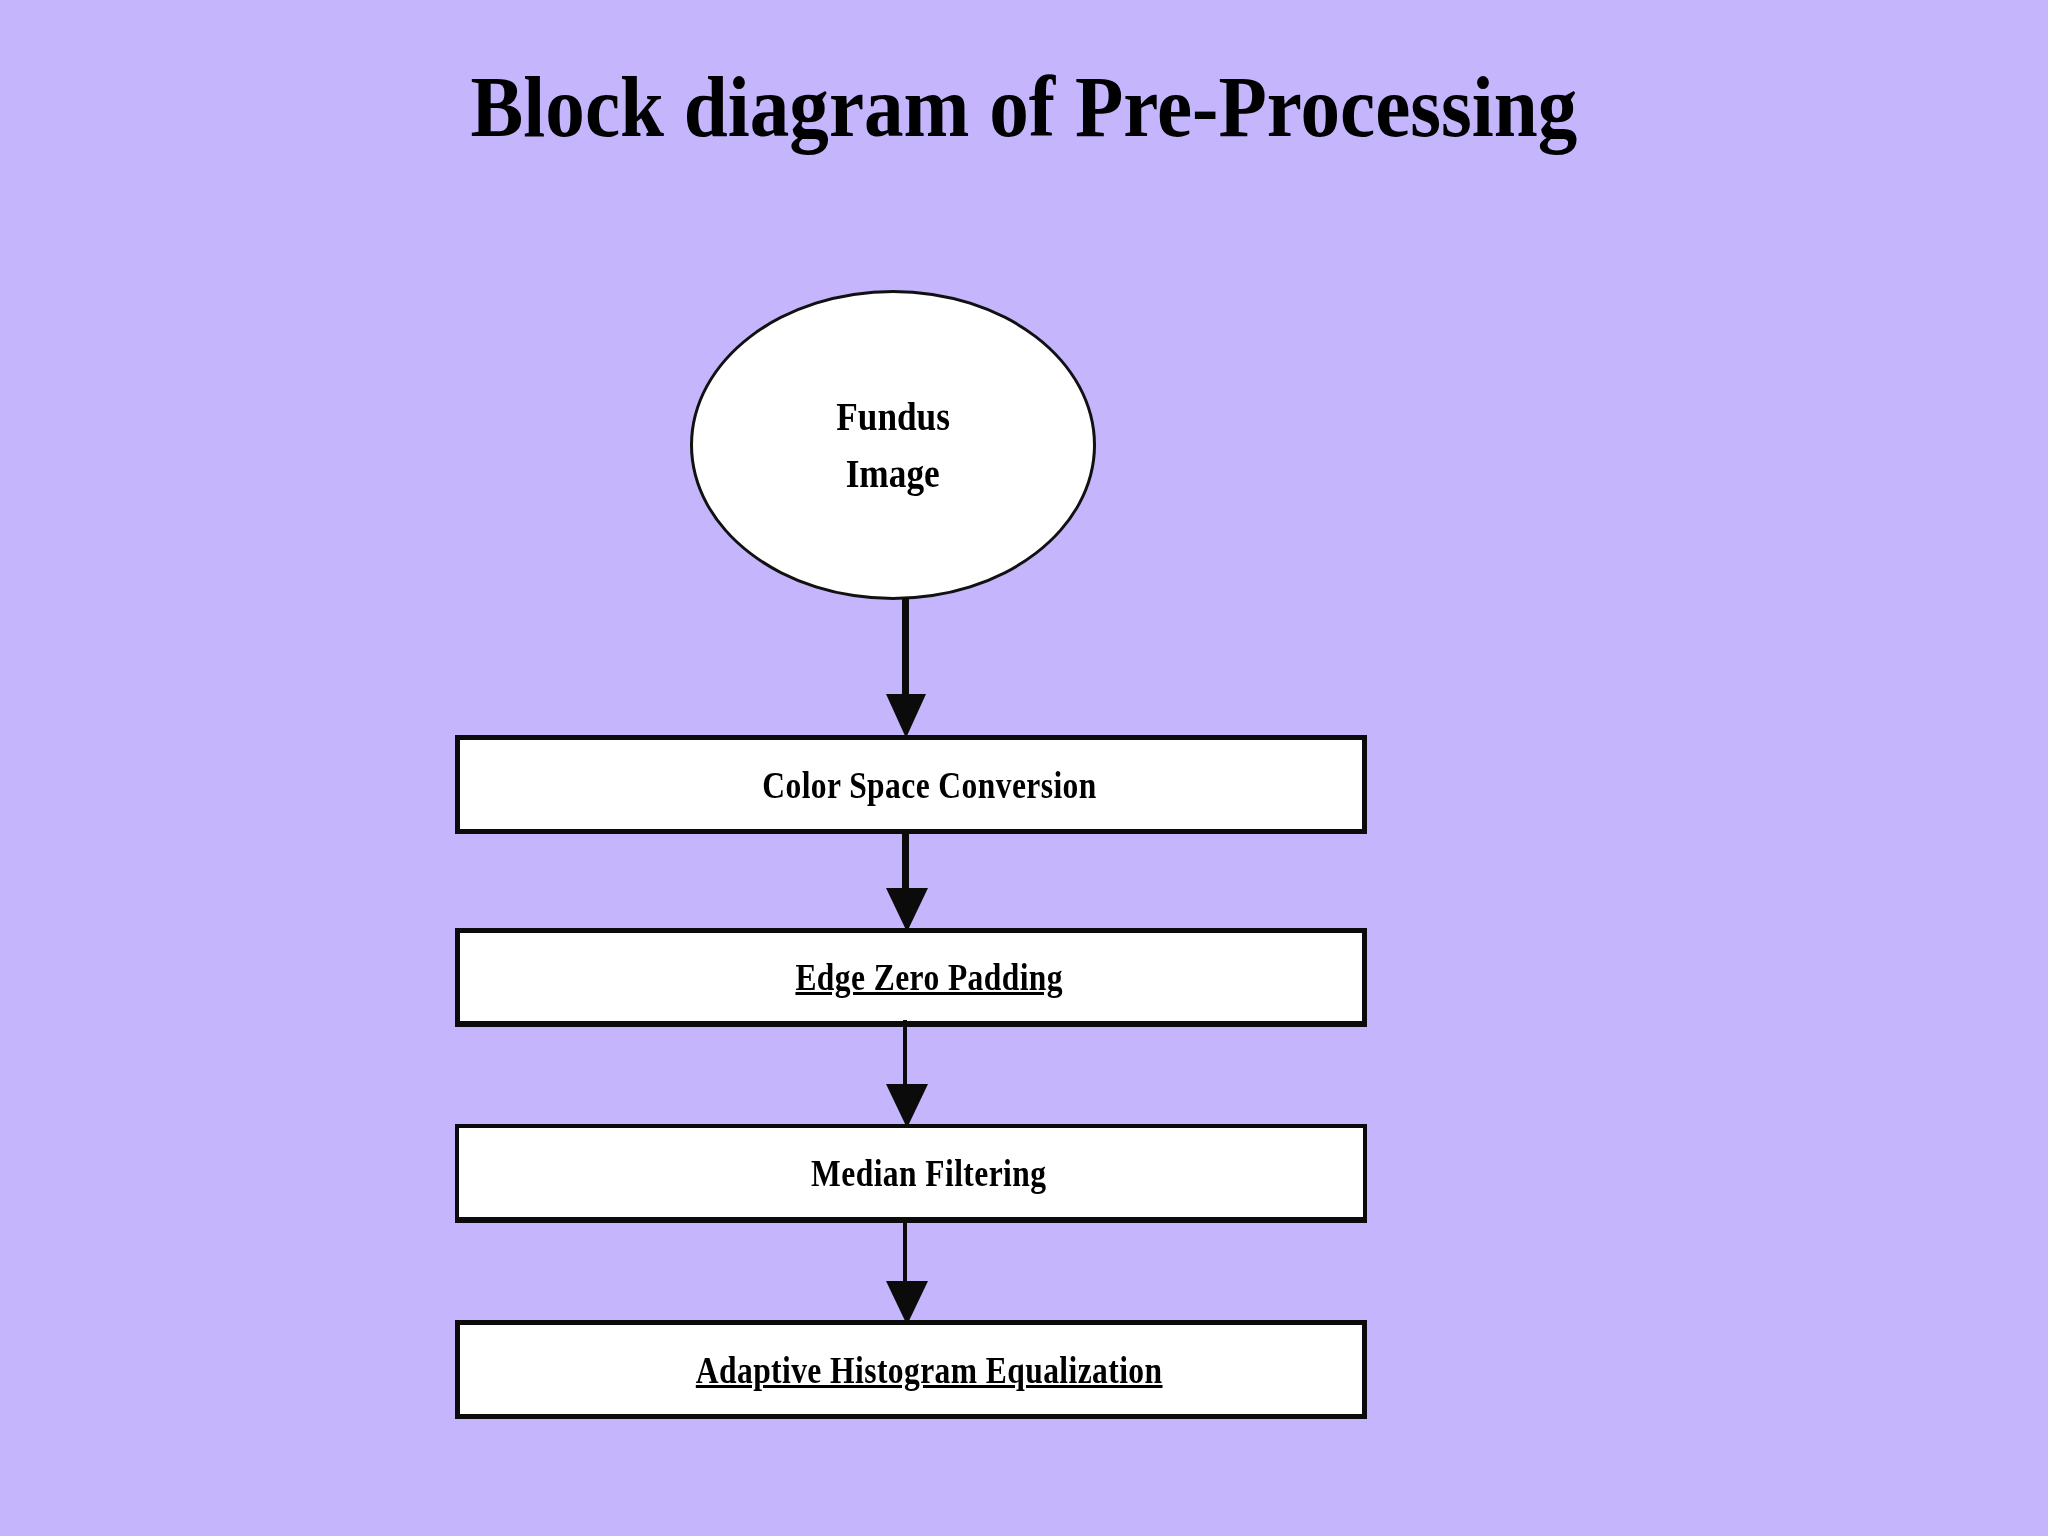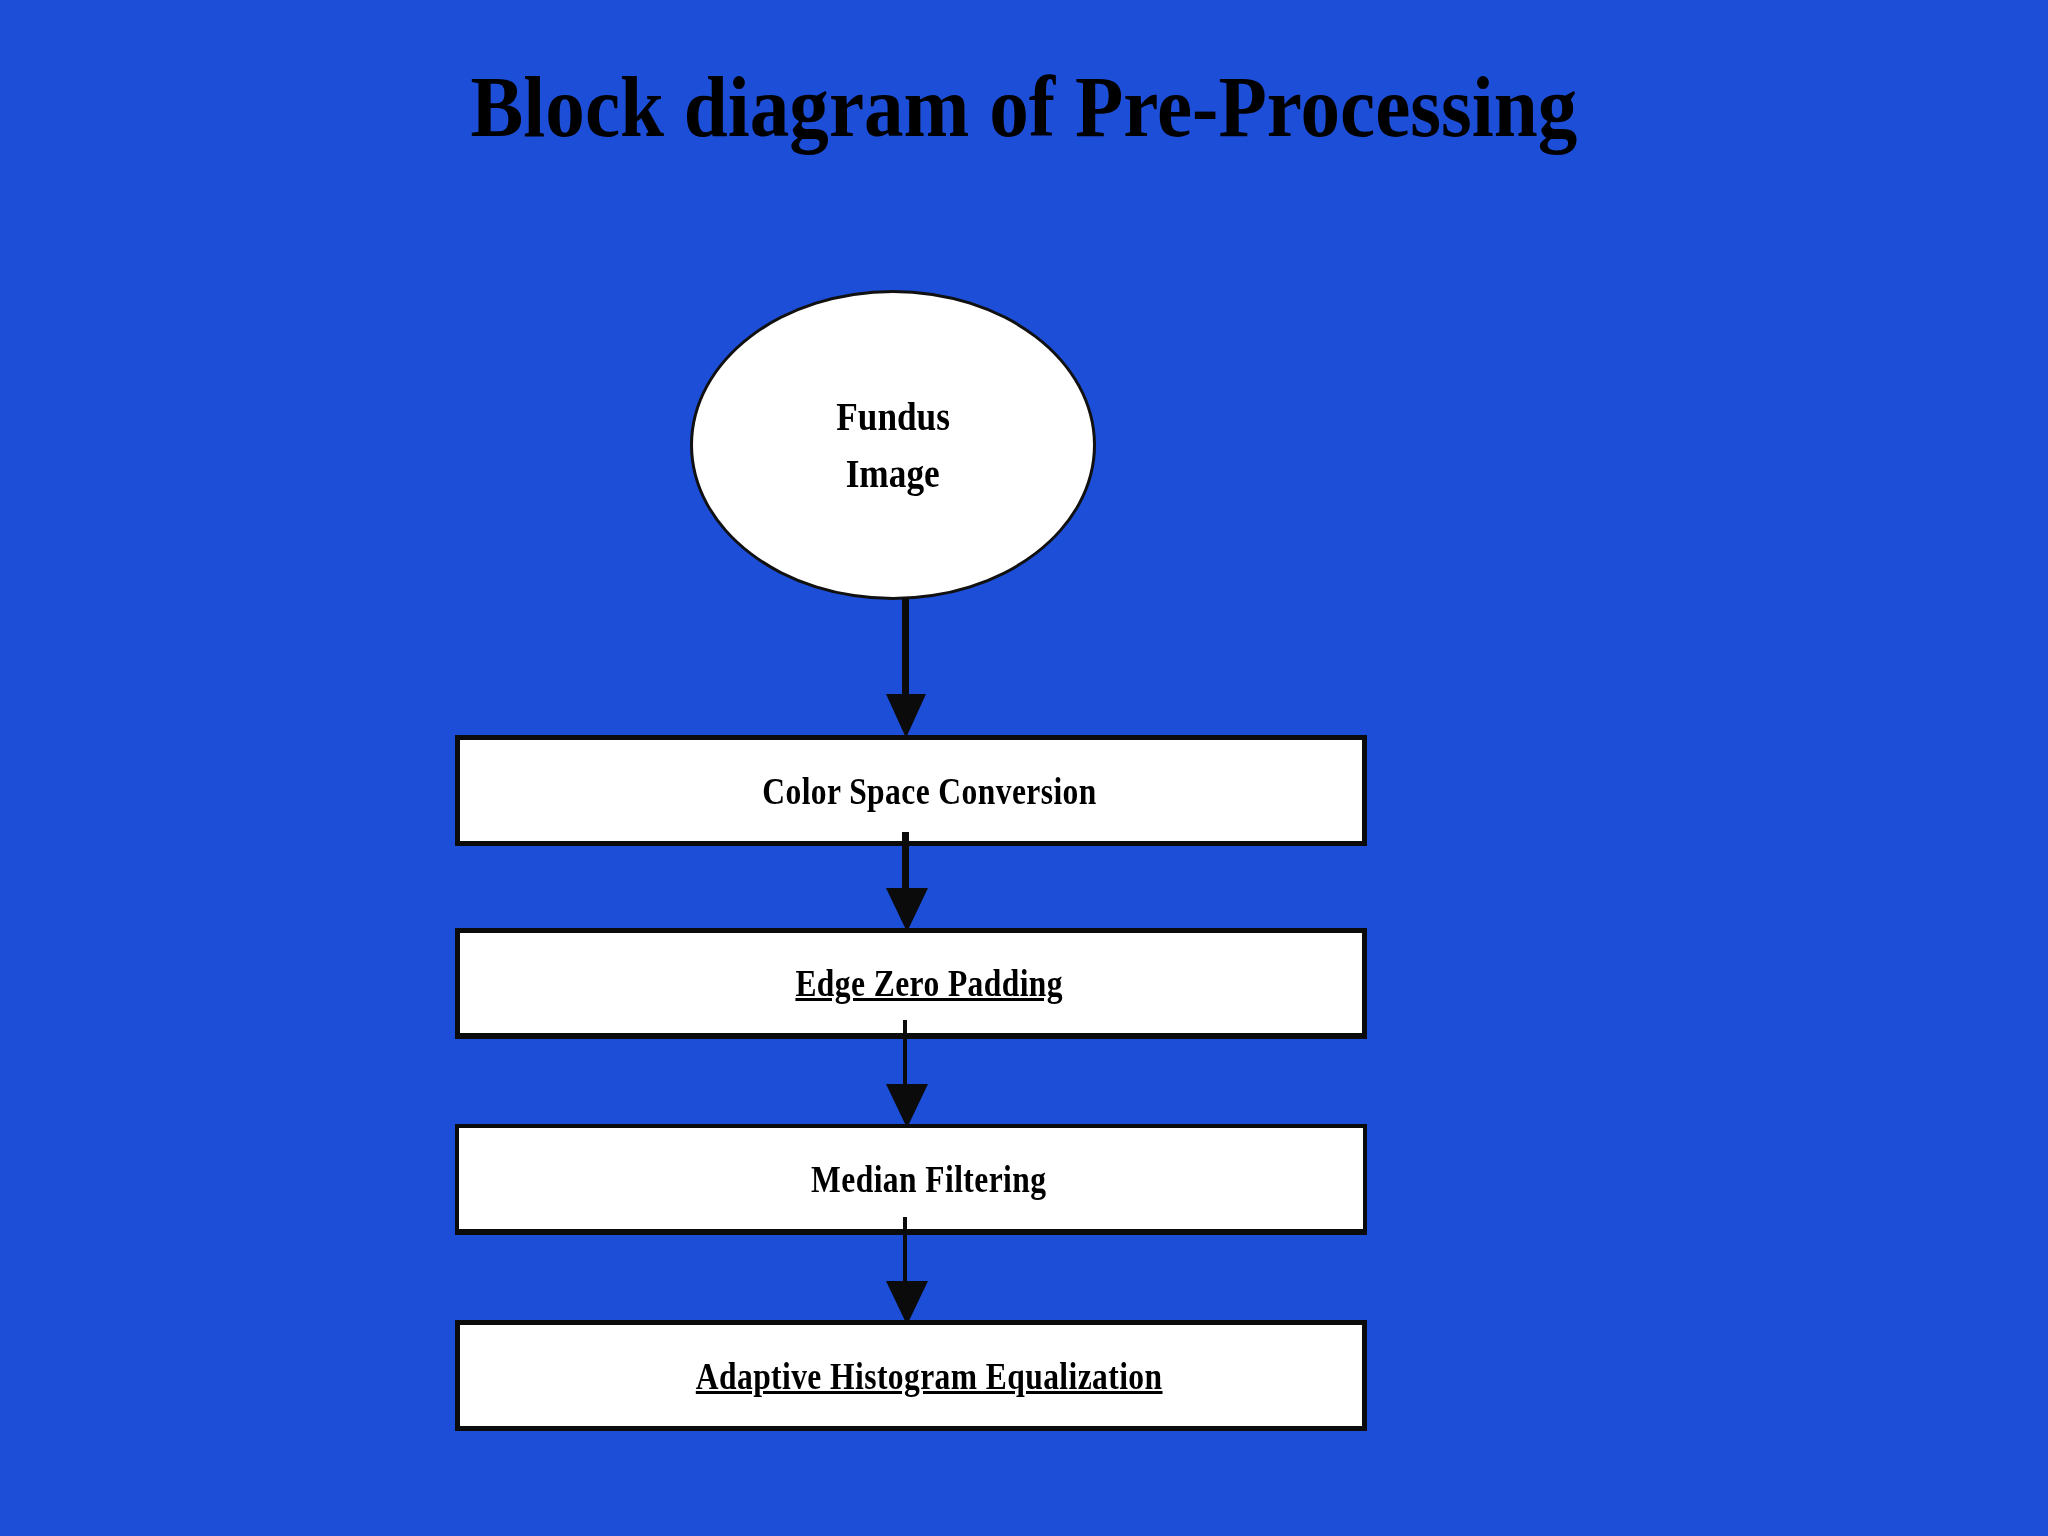--- a/index.html
+++ b/index.html
@@ -16,21 +16,21 @@
     font-family: "Liberation Serif", "DejaVu Serif", serif;
     color: #000000;
   }
 
   
   #slide {
     position: absolute;
     left: 0; top: 0;
     width: 2048px;
     height: 1536px;
-    background: #1d4ed8;
+    background: #c4b5fd;
   }
 
   
   #page-title {
     position: absolute;
     left: 0;
     top: 62px;
     width: 2048px;
     text-align: center;
     font-family: "Liberation Serif", "DejaVu Serif", serif;
@@ -77,21 +77,21 @@
     transform: scaleX(0.86);
     white-space: nowrap;
     color: #000000;
   }
 
   
   .process-box {
     position: absolute;
     left: 455px;
     width: 912px;
-    height: 111px;
+    height: 99px;
     box-sizing: border-box;
     border: 5px solid #0b0b0b;
     background: #ffffff;
     display: flex;
     align-items: center;
     justify-content: center;
     padding-left: 36px;
   }
   .process-box .box-label {
     font-family: "Liberation Serif", "DejaVu Serif", serif;

